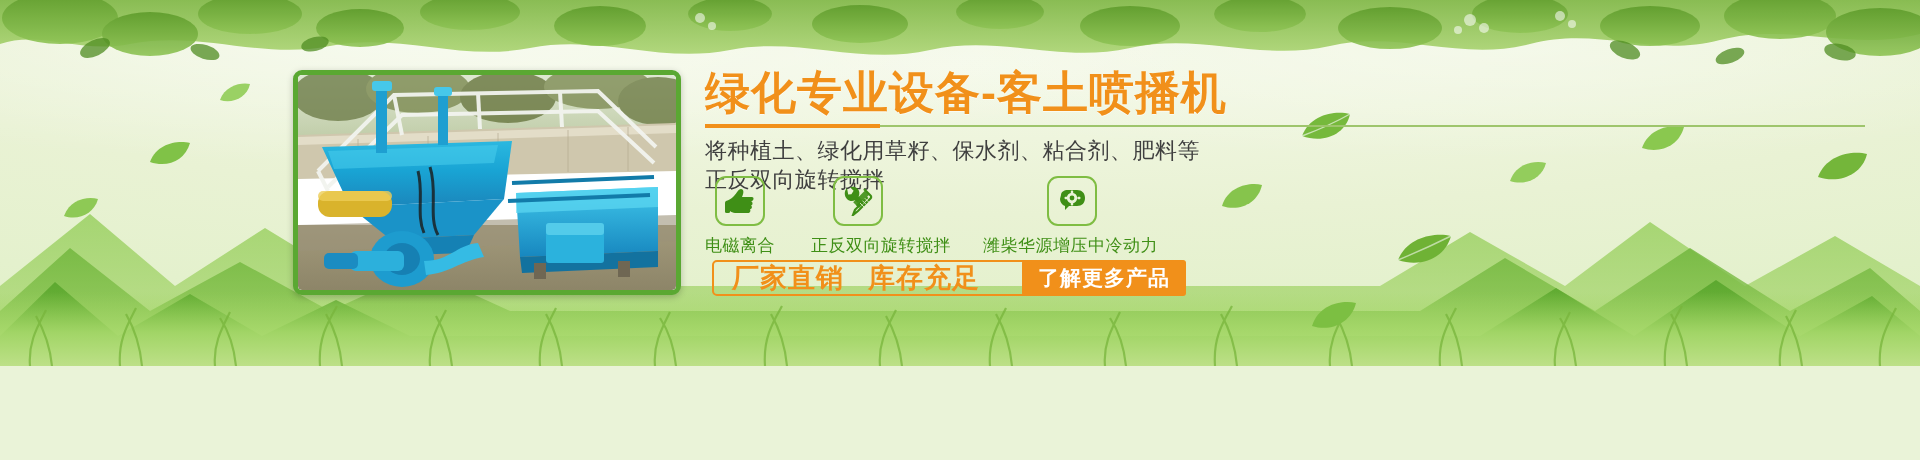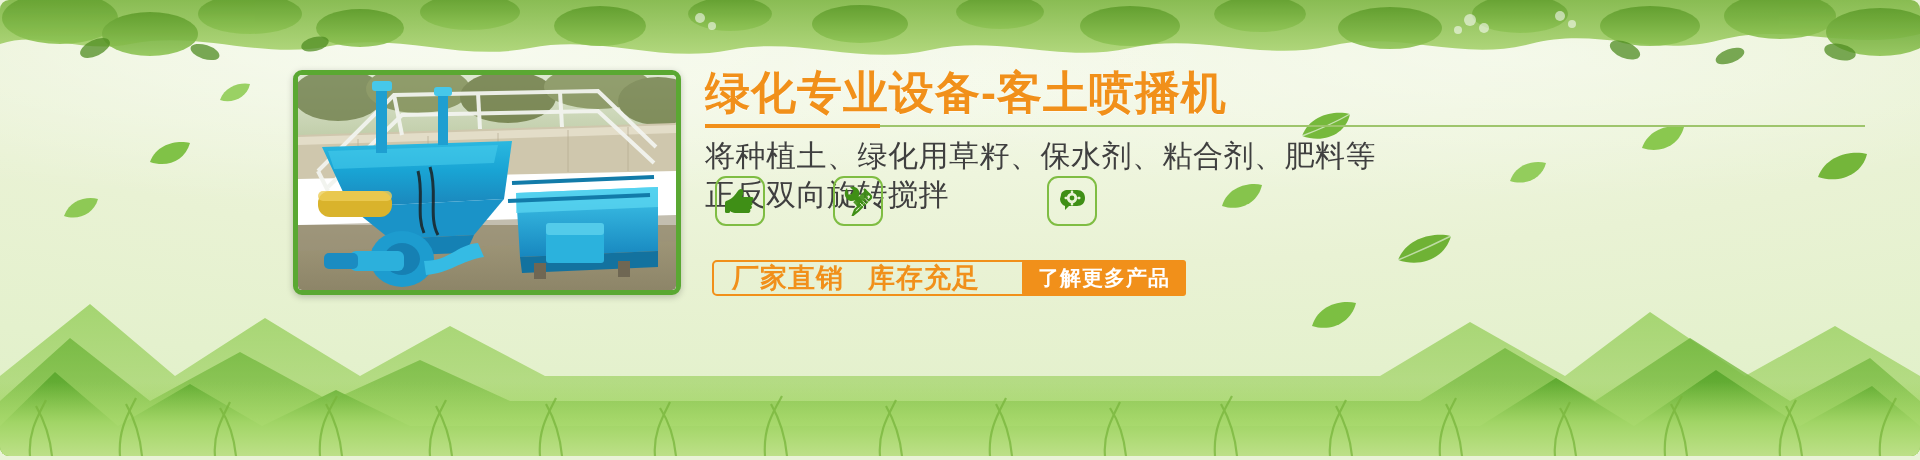--- a/index.html
+++ b/index.html
@@ -6,25 +6,24 @@
   html,body { width:1920px; height:460px; overflow:hidden; }
   body {
     font-family:"Liberation Sans","DejaVu Sans",sans-serif;
     background:#eaf3d8;
     position:relative;
   }
 
   
   #banner {
     position:absolute; inset:0;
-    width:1920px; height:456px;
+    width:1920px; height:366px;
     overflow:hidden;
     background:
       radial-gradient(120% 90% at 50% 18%, #f3f8e6 0%, #e9f2d4 45%, #dff0c6 100%);
-    border-radius: 9px;
   }
 
   
   .wash {
     position:absolute; inset:0;
     background:
       radial-gradient(60% 50% at 22% 10%, rgba(255,255,255,.55), rgba(255,255,255,0) 70%),
       radial-gradient(55% 45% at 78% 12%, rgba(255,255,255,.40), rgba(255,255,255,0) 70%);
     pointer-events:none;
   }
@@ -95,21 +94,21 @@
     width:1160px; height:2px;
     background:#9ec56c;
   }
   #rule .rule-orange {
     position:absolute; left:0; top:0;
     width:175px; height:4px;
     background:#f1901a;
   }
   #subtitle {
     margin-top:9px;
-    font-size:30px;
+    font-size:22px;
     color:#3f3f3f;
     line-height:1.28;
     letter-spacing:.5px;
   }
 
   
   #features {
     position:absolute;
     left:705px; top:176px;
     width:520px;
@@ -525,20 +524,25 @@
               <rect x="13.8" y="15.6" width="2.4" height="3" rx="0.8"></rect>
               <rect x="7.6" y="9.8" width="3" height="2.4" rx="0.8"></rect>
               <rect x="20.4" y="9.8" width="3" height="2.4" rx="0.8"></rect>
             </g>
           </svg>
         </span>
       </div>
 
     </div>
 
+    <div class="label-row">
+      <div class="feature-label" style="left:0px;">电磁离合</div>
+      <div class="feature-label" style="left:106px;">正反双向旋转搅拌</div>
+      <div class="feature-label" style="left:278px;">潍柴华源增压中冷动力</div>
+    </div>
   </div>
 
   <div id="cta">
     <span class="cta-text">厂家直销</span>
     <span class="cta-text second">库存充足</span>
     <span id="cta-button">了解更多产品</span>
   </div>
 
 </div>
 

